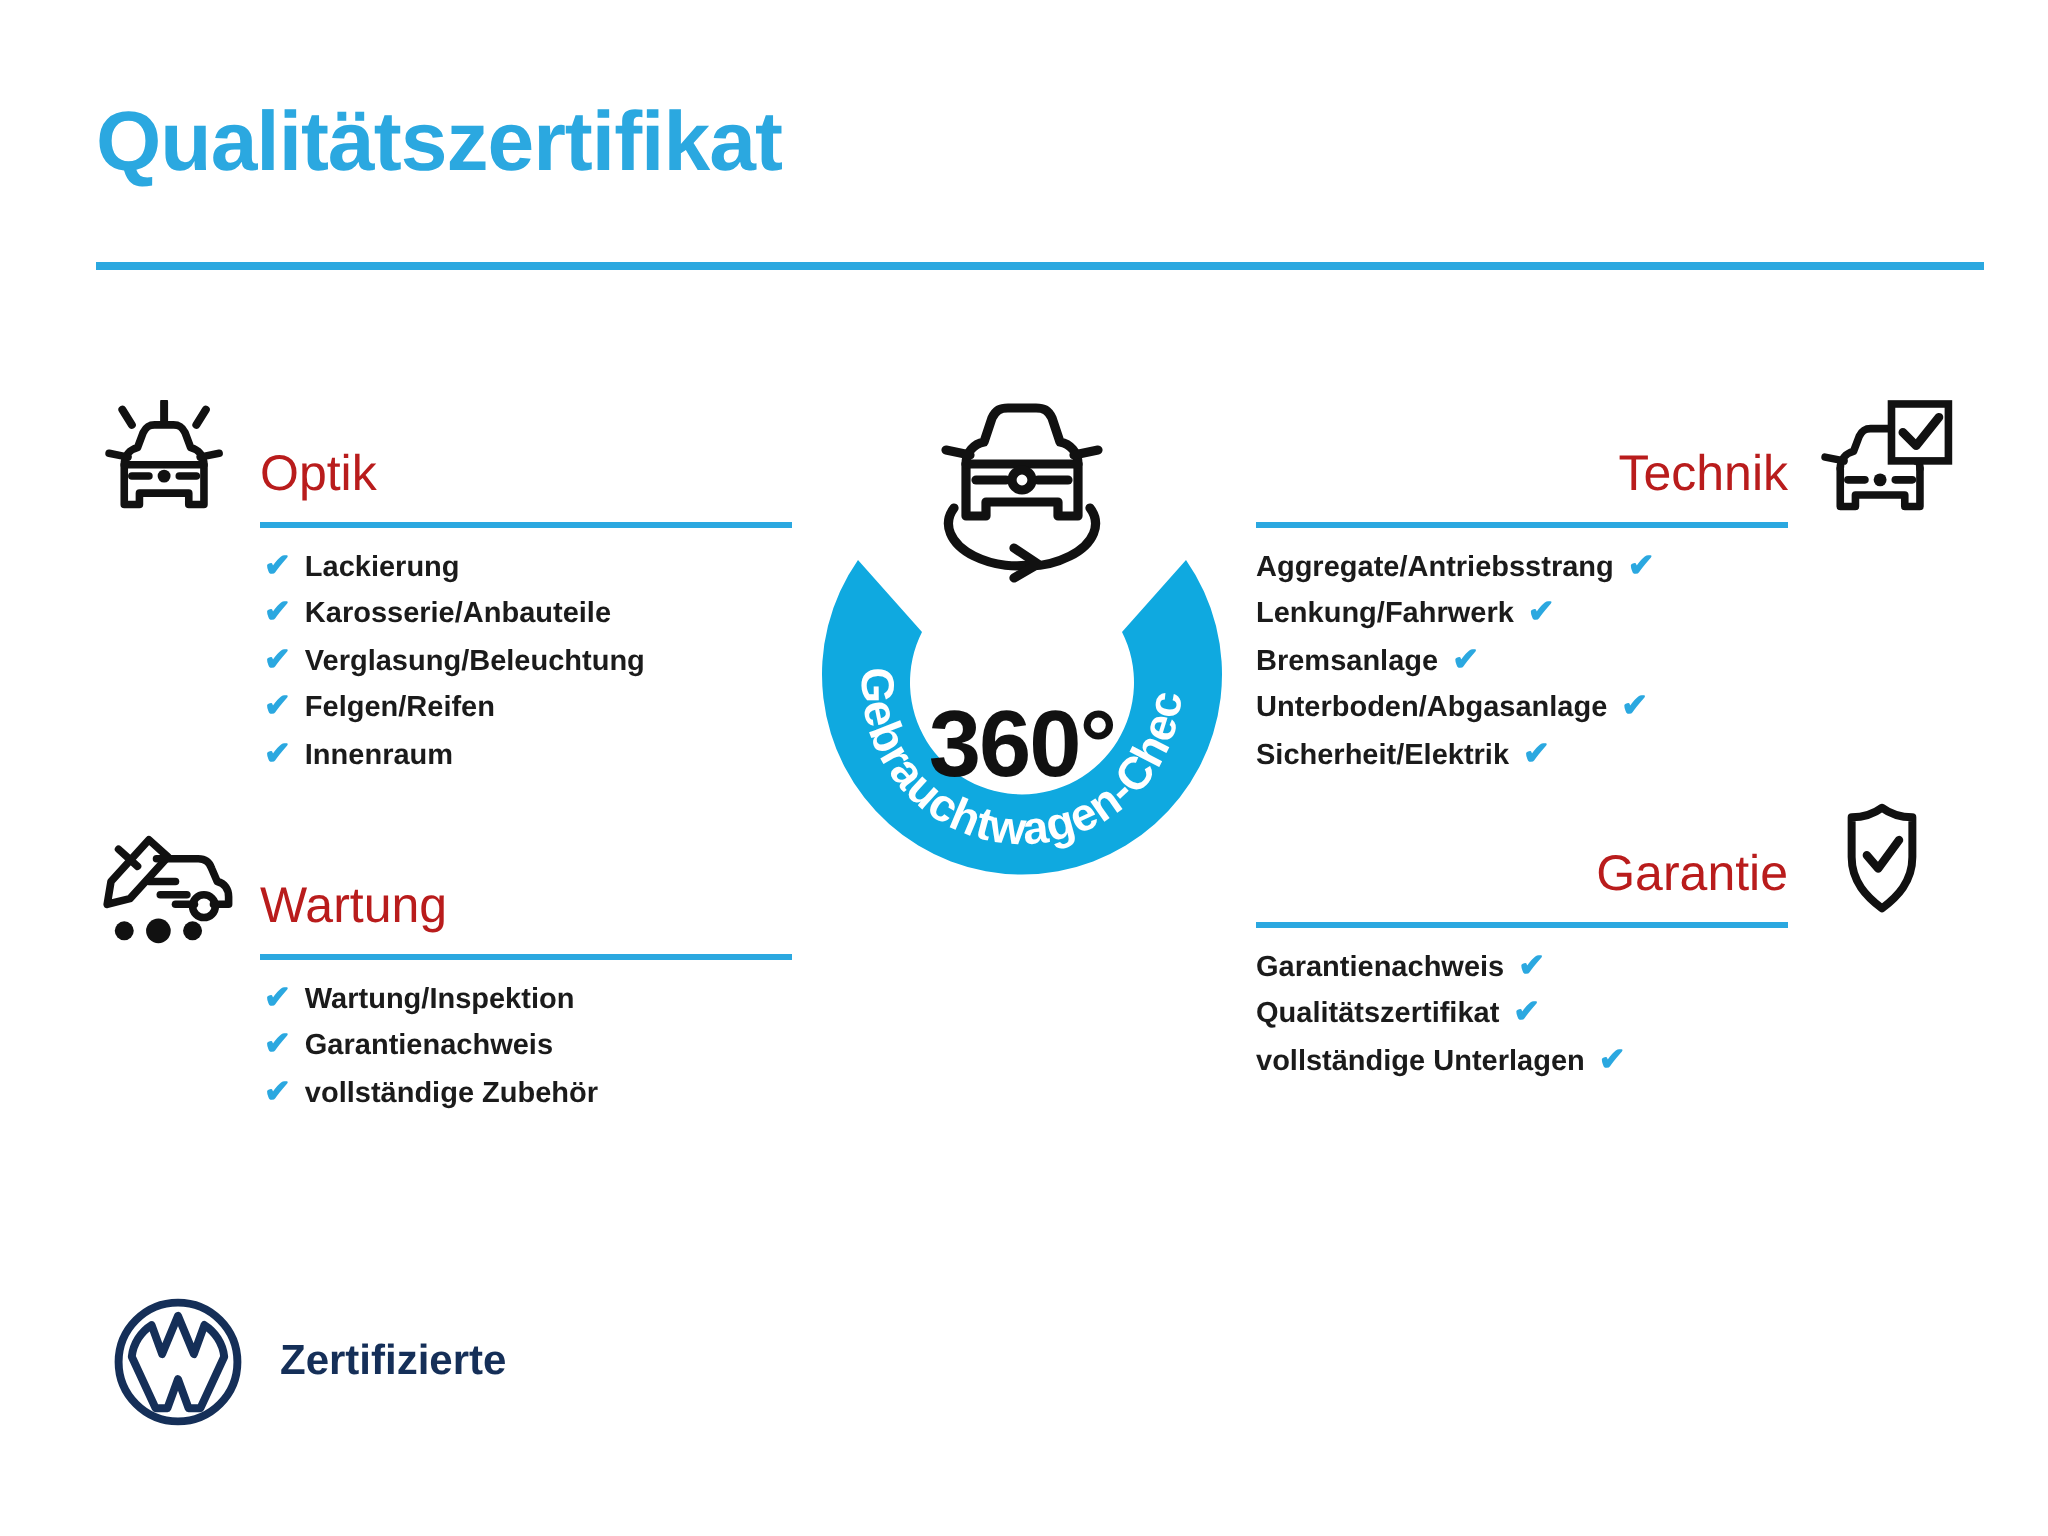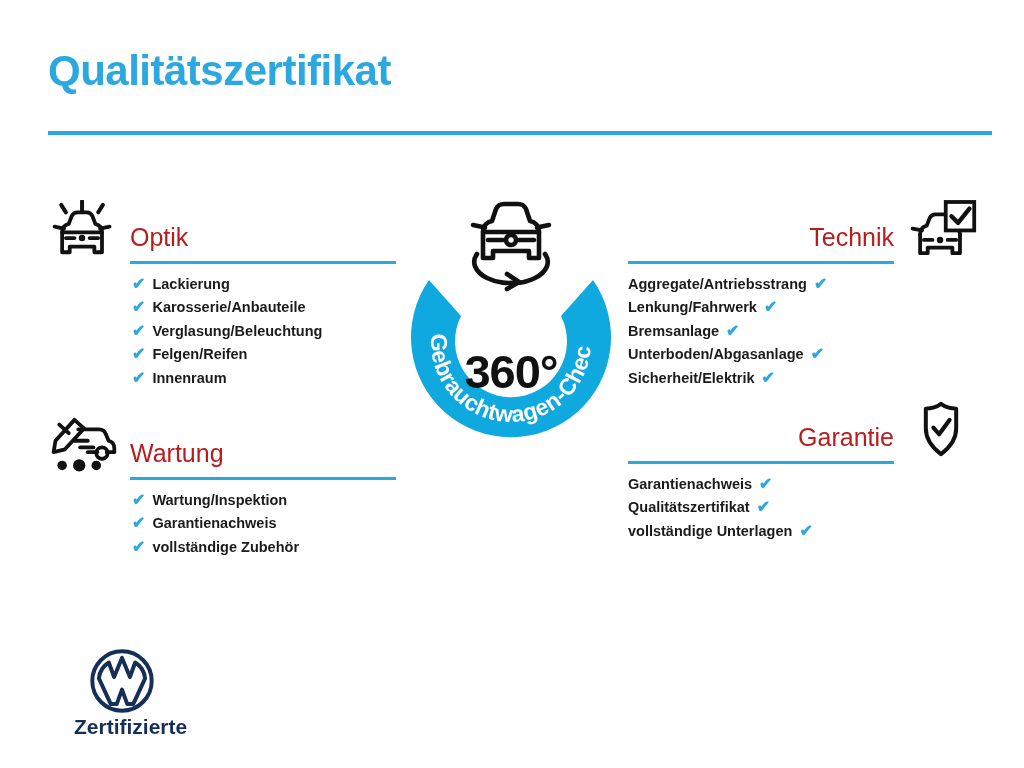--- a/index.html
+++ b/index.html
@@ -158,21 +158,20 @@
     letter-spacing: 0.2px;
   }
 
   
   .vw-footer {
     position: absolute;
     left: 56px;
     top: 648px;
     display: flex;
     align-items: center;
-    flex-direction: column;
   }
   .vw-mark { width: 66px; height: 66px; }
   .vw-words {
     margin-left: 18px;
     color: #152F58;
     font-size: 21px;
     font-weight: bold;
     line-height: 1.22;
   }
   .vw-words div { white-space: nowrap; }

